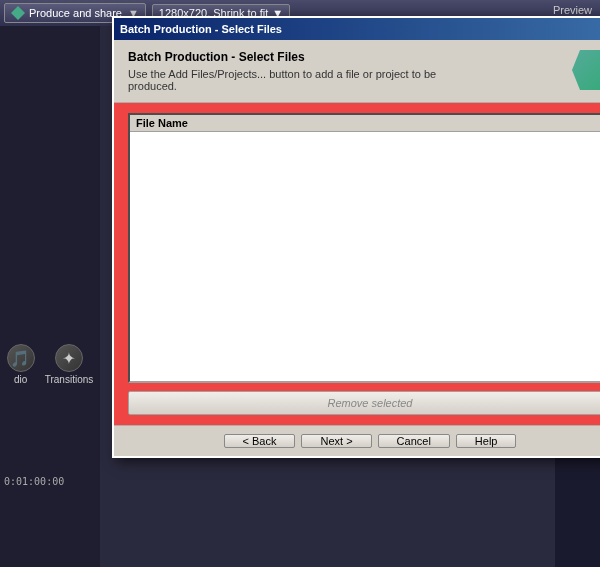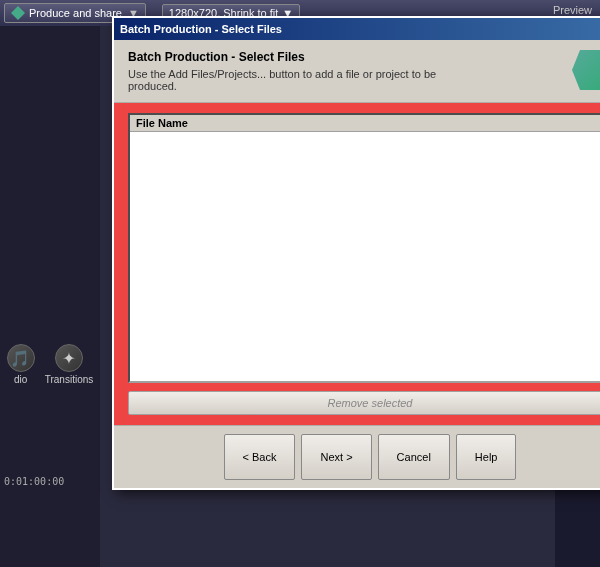--- a/index.html
+++ b/index.html
@@ -22,21 +22,21 @@
 
     
     .top-toolbar {
       position: absolute;
       top: 0; left: 0; right: 0;
       height: 26px;
       background: linear-gradient(to bottom, #4a4a6a, #2e2e4e);
       display: flex;
       align-items: center;
       padding: 0 4px;
-      gap: 16px;
+      gap: 6px;
     }
 
     .toolbar-btn {
       display: flex;
       align-items: center;
       gap: 4px;
       background: linear-gradient(to bottom, #5a5a7a, #3a3a5a);
       border: 1px solid #888;
       border-radius: 2px;
       padding: 2px 6px;
@@ -322,21 +322,21 @@
     .modal-footer {
       padding: 8px 14px;
       background: #d4d0c8;
       border-top: 1px solid #b0aca8;
       display: flex;
       justify-content: center;
       gap: 6px;
     }
 
     .btn-nav {
-      padding: 16px 18px;
+      padding: 0 18px;
       background: linear-gradient(to bottom, #f0ece8, #d4d0c8);
       border: 1px solid #888;
       border-radius: 2px;
       font-size: 11px;
       color: #000;
       cursor: pointer;
     }
   </style>
 </head>
 <body>

